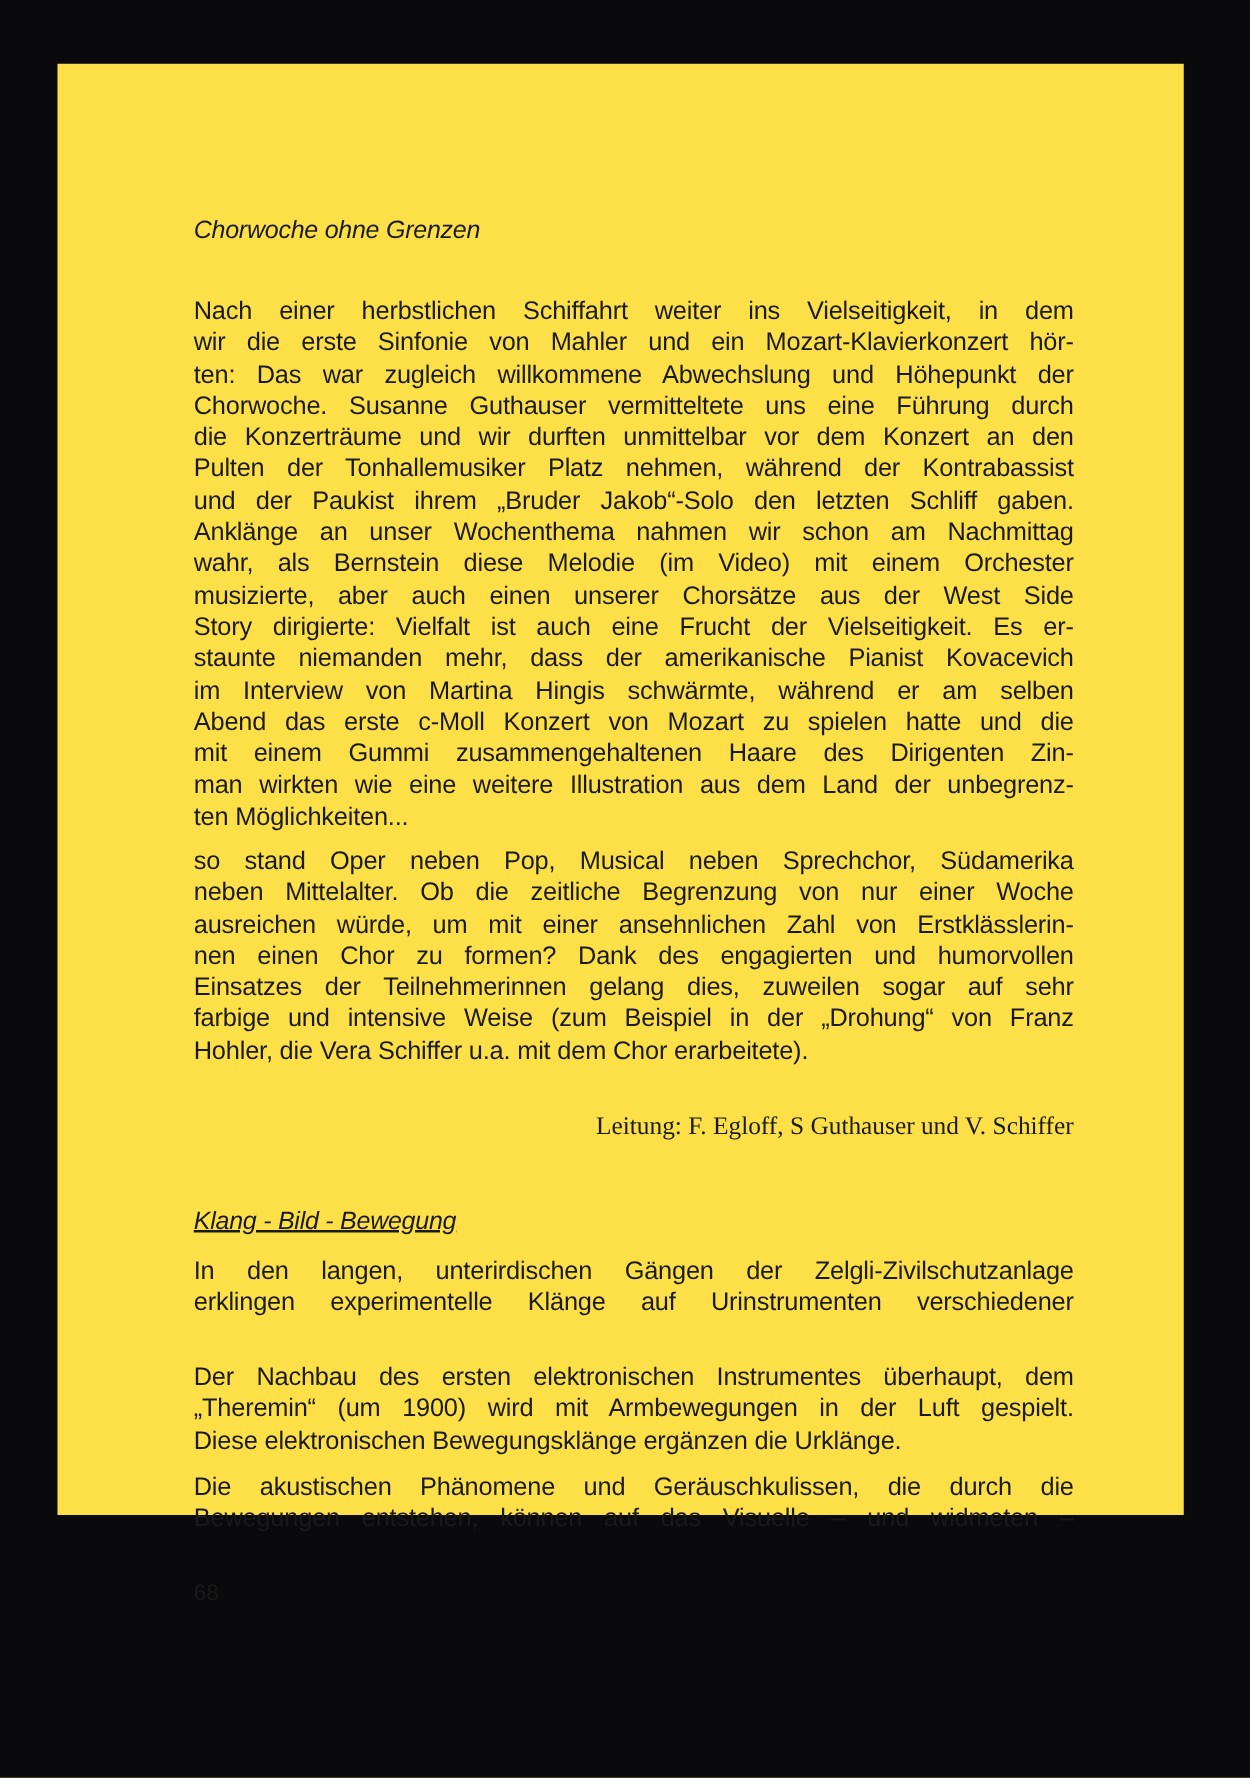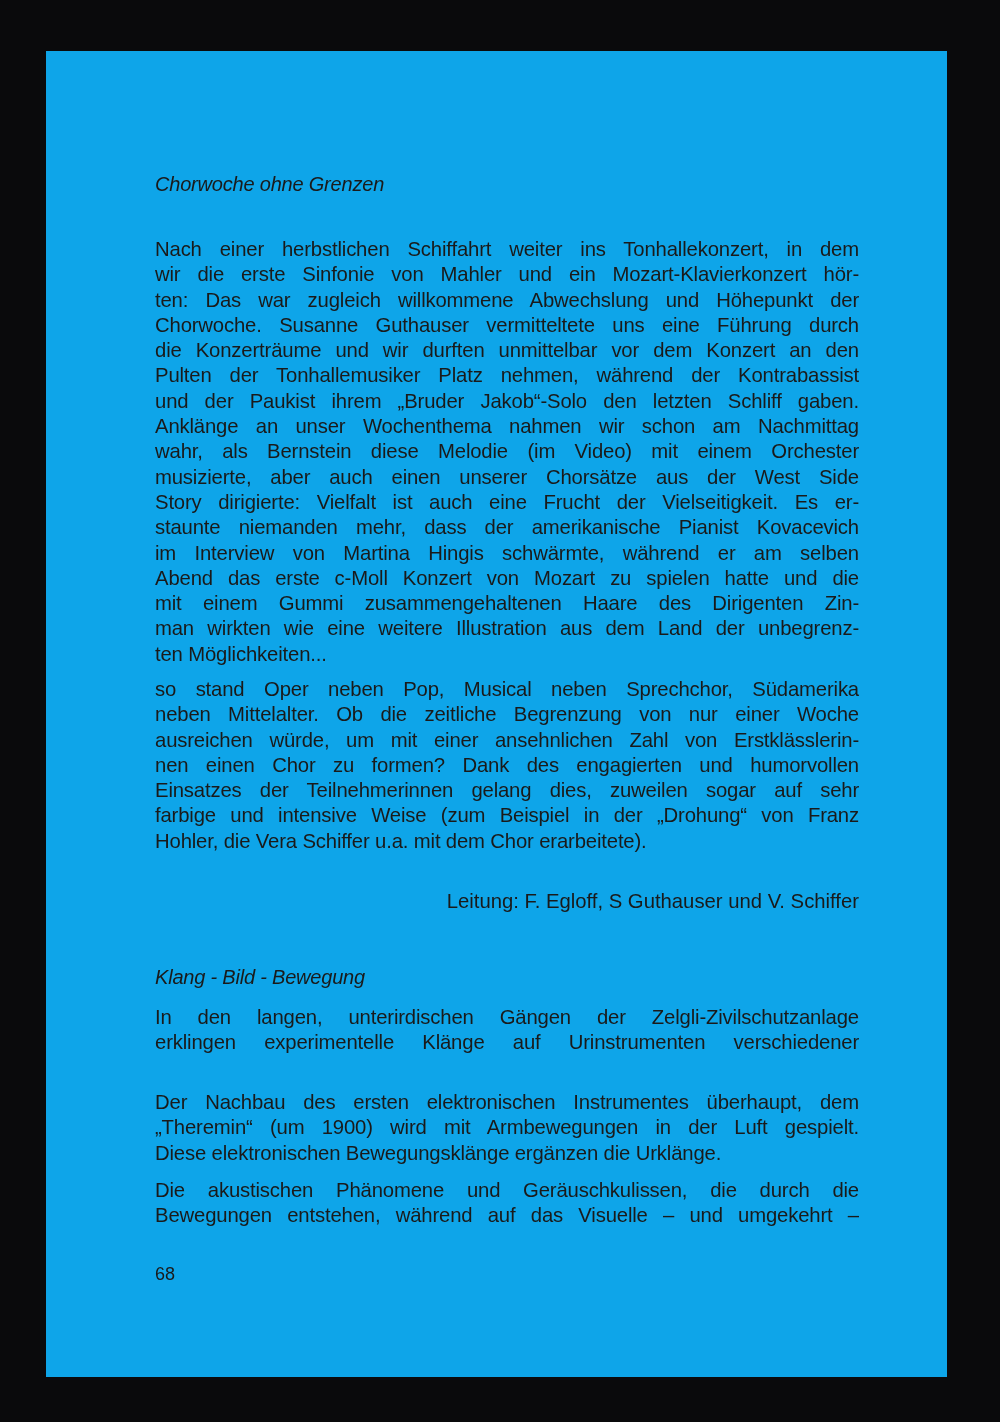--- a/index.html
+++ b/index.html
@@ -12,22 +12,22 @@
       height: 1422px;
       position: relative;
       overflow: hidden;
       font-family: "Liberation Sans", sans-serif;
     }
     .page {
       position: absolute;
       left: 46px;
       top: 51px;
       width: 901px;
-      height: 1326px;
-      background: #0ea5e9;
+      height: 1161px;
+      background: #fde047;
     }
     .content {
       position: absolute;
       left: 109px;
       top: 0;
       width: 704px;
       color: #1a1a1a;
       font-size: 20.3px;
       line-height: 25.3px;
     }
@@ -56,37 +56,38 @@
       height: 25.3px;
     }
     .line.last {
       text-align-last: left;
     }
     .credit {
       position: absolute;
       right: 0;
       text-align: right;
       margin: 0;
+      font-family: Liberation Serif, serif;
     }
     .page-number {
       position: absolute;
       left: 0;
       font-size: 18px;
     }
   </style>
 </head>
 <body>
 
 <div class="page">
   <div class="content">
 
     <h2 class="heading" style="top:121px;">Chorwoche ohne Grenzen</h2>
 
     <div class="para" style="top:186px;">
-      <span class="line">Nach einer herbstlichen Schiffahrt weiter ins Tonhallekonzert, in dem</span>
+      <span class="line">Nach einer herbstlichen Schiffahrt weiter ins Vielseitigkeit, in dem</span>
       <span class="line">wir die erste Sinfonie von Mahler und ein Mozart-Klavierkonzert hör-</span>
       <span class="line">ten: Das war zugleich willkommene Abwechslung und Höhepunkt der</span>
       <span class="line">Chorwoche. Susanne Guthauser vermitteltete uns eine Führung durch</span>
       <span class="line">die Konzerträume und wir durften unmittelbar vor dem Konzert an den</span>
       <span class="line">Pulten der Tonhallemusiker Platz nehmen, während der Kontrabassist</span>
       <span class="line">und der Paukist ihrem „Bruder Jakob“-Solo den letzten Schliff gaben.</span>
       <span class="line">Anklänge an unser Wochenthema nahmen wir schon am Nachmittag</span>
       <span class="line">wahr, als Bernstein diese Melodie (im Video) mit einem Orchester</span>
       <span class="line">musizierte, aber auch einen unserer Chorsätze aus der West Side</span>
       <span class="line">Story dirigierte: Vielfalt ist auch eine Frucht der Vielseitigkeit. Es er-</span>
@@ -103,33 +104,33 @@
       <span class="line">neben Mittelalter. Ob die zeitliche Begrenzung von nur einer Woche</span>
       <span class="line">ausreichen würde, um mit einer ansehnlichen Zahl von Erstklässlerin-</span>
       <span class="line">nen einen Chor zu formen? Dank des engagierten und humorvollen</span>
       <span class="line">Einsatzes der Teilnehmerinnen gelang dies, zuweilen sogar auf sehr</span>
       <span class="line">farbige und intensive Weise (zum Beispiel in der „Drohung“ von Franz</span>
       <span class="line last">Hohler, die Vera Schiffer u.a. mit dem Chor erarbeitete).</span>
     </div>
 
     <p class="credit" style="top:838px;">Leitung: F. Egloff, S Guthauser und V. Schiffer</p>
 
-    <h2 class="heading" style="top:914px;">Klang - Bild - Bewegung</h2>
+    <h2 class="heading" style="top:914px;text-decoration:underline;">Klang - Bild - Bewegung</h2>
 
     <div class="para" style="top:954px;">
       <span class="line">In den langen, unterirdischen Gängen der Zelgli-Zivilschutzanlage</span>
       <span class="line">erklingen experimentelle Klänge auf Urinstrumenten verschiedener</span>
     </div>
 
     <div class="para" style="top:1039px;">
       <span class="line">Der Nachbau des ersten elektronischen Instrumentes überhaupt, dem</span>
       <span class="line">„Theremin“ (um 1900) wird mit Armbewegungen in der Luft gespielt.</span>
       <span class="line last">Diese elektronischen Bewegungsklänge ergänzen die Urklänge.</span>
     </div>
 
     <div class="para" style="top:1127px;">
       <span class="line">Die akustischen Phänomene und Geräuschkulissen, die durch die</span>
-      <span class="line">Bewegungen entstehen, während auf das Visuelle – und umgekehrt –</span>
+      <span class="line">Bewegungen entstehen, können auf das Visuelle – und widmeten –</span>
     </div>
 
     <div class="page-number" style="top:1211px;">68</div>
   </div>
 </div>
 
 </body></html>

